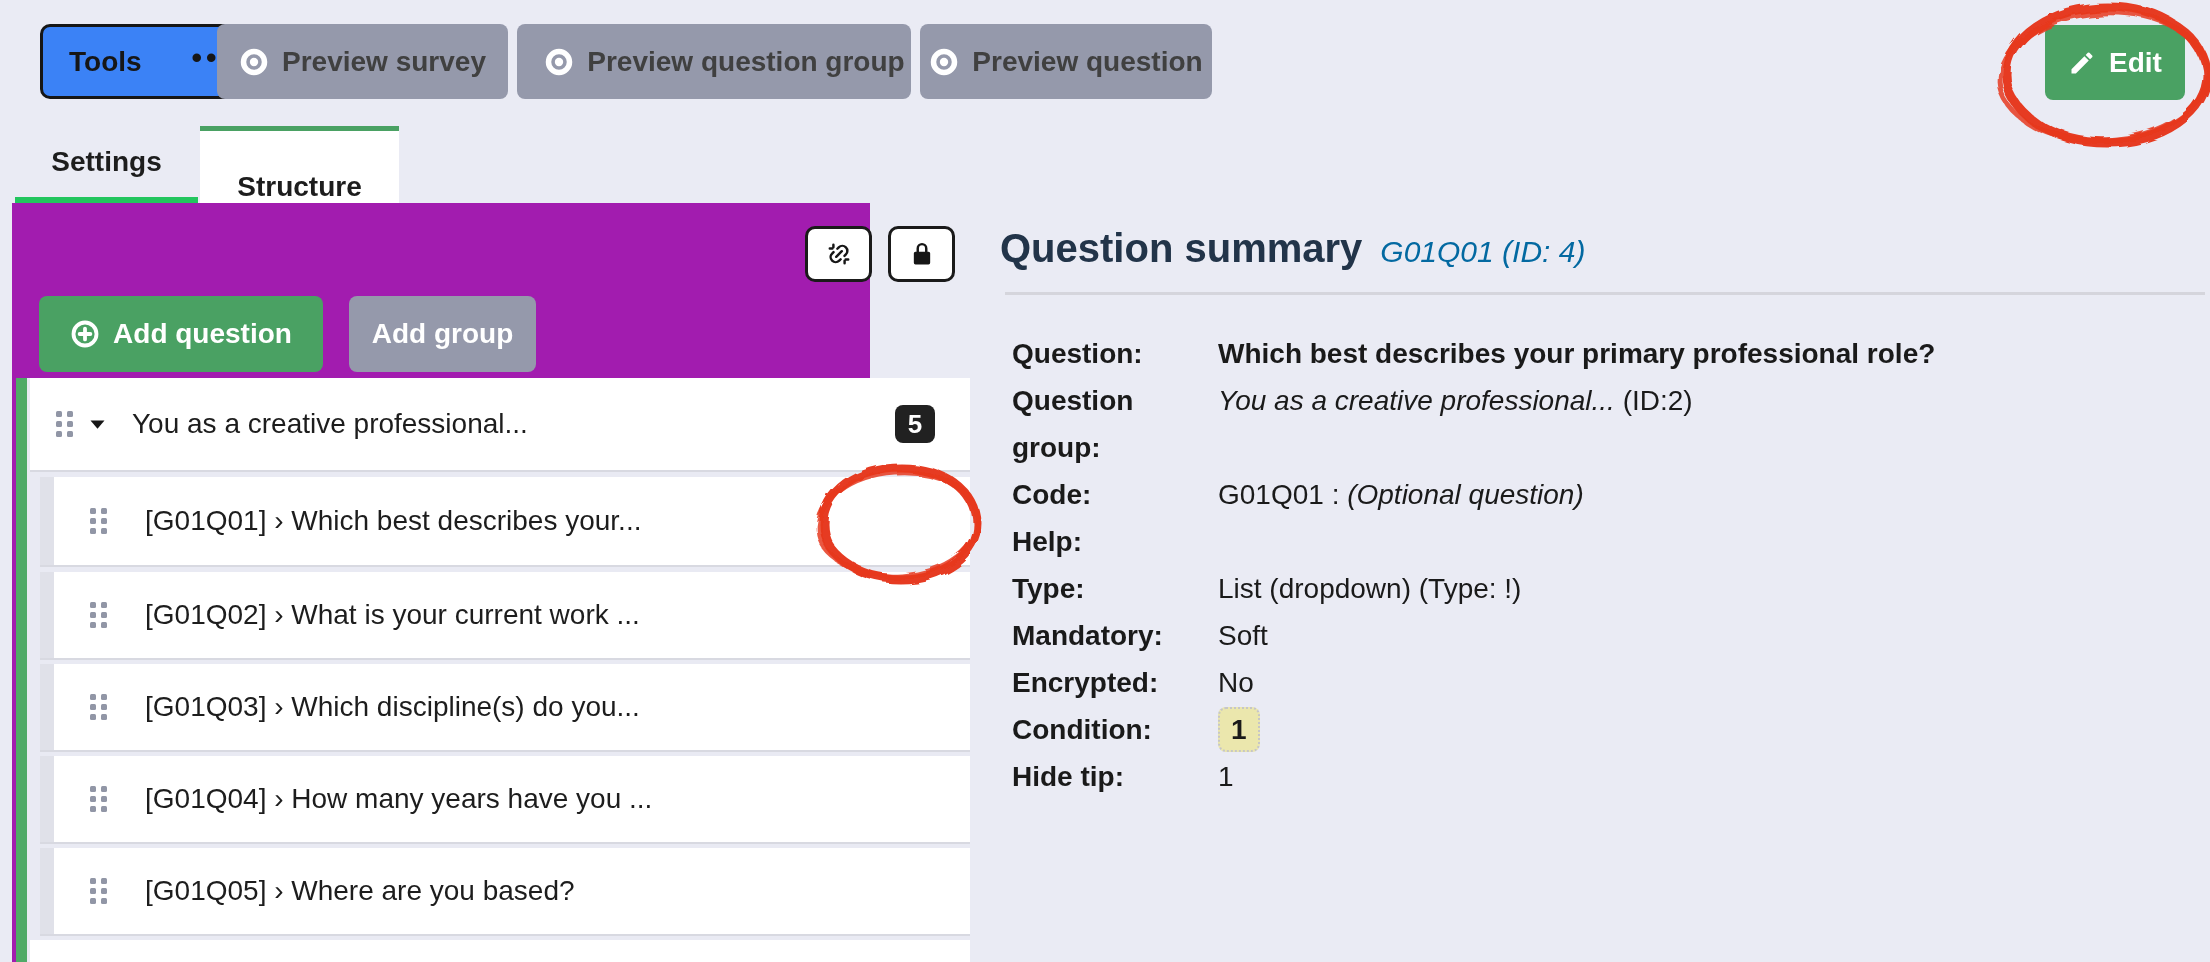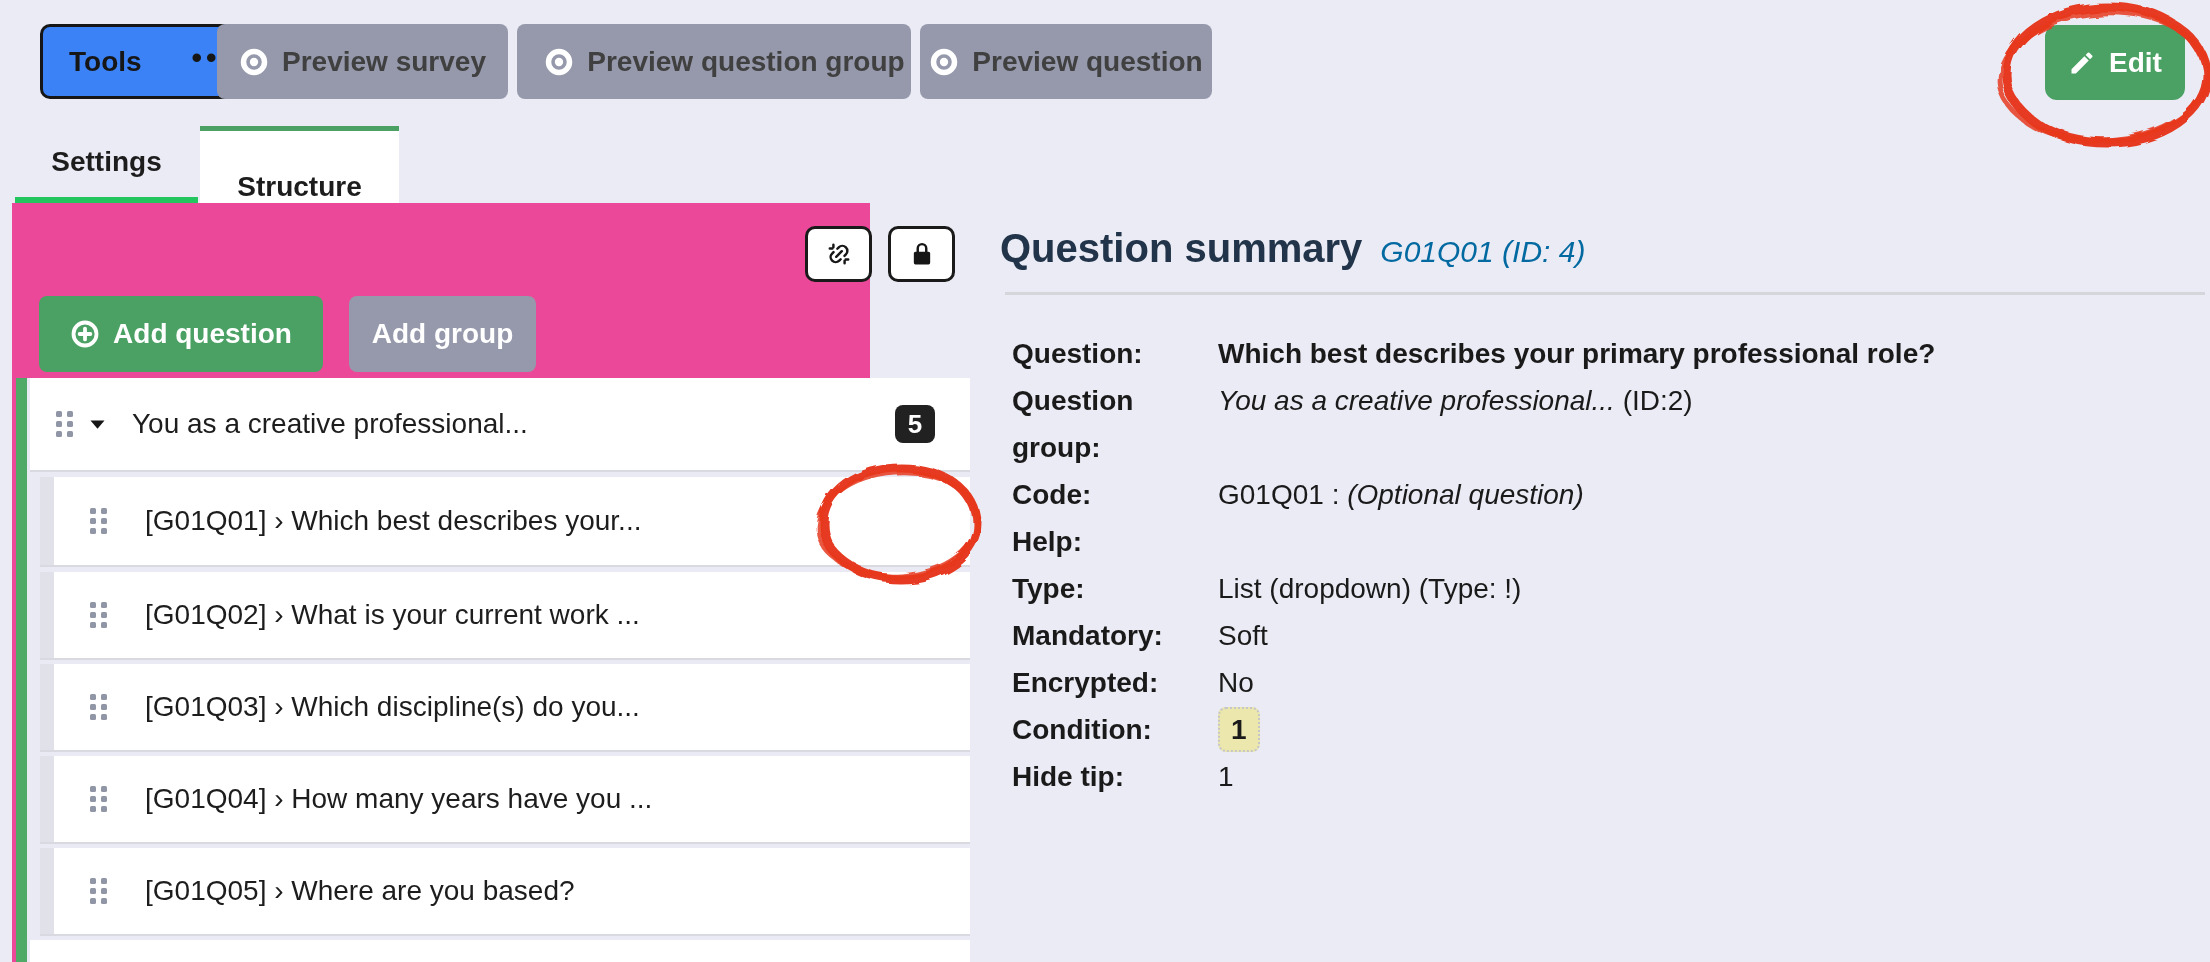--- a/index.html
+++ b/index.html
@@ -11,30 +11,30 @@
        font-weight:bold;font-size:28px;border-radius:8px;height:75px;top:24px;cursor:pointer;}
   .btn.gray{background:#9599ab;color:#404040;}
   .btn.green{background:#4aa163;color:#ffffff;}
   .tools-btn{left:12px;width:195px;background:#3b82f6;border:3px solid #161616;border-radius:10px;
              color:#161616;justify-content:flex-start;padding:0 20px 0 26px;gap:6px;margin-left:28px;}
   .tools-btn .vr{width:2px;height:42px;background:#8d8d8d;margin:0 18px 0 20px;}
   .tools-btn .dots{font-size:30px;letter-spacing:4px;line-height:1;transform:translateY(-4px);}
   .prev-survey{left:217px;width:291px;}
   .prev-group{left:517px;width:394px;padding-left:21px;}
   .prev-question{left:920px;width:292px;}
-  .edit-btn{left:2045px;width:140px;top:25px;border-radius:12px;}
+  .edit-btn{left:2045px;width:140px;top:25px;}
 
   
   .tab{position:absolute;top:126px;height:77px;display:flex;align-items:center;justify-content:center;
        font-size:28px;font-weight:bold;color:#1d1d1d;cursor:pointer;}
   .tab-settings{left:15px;width:183px;border-bottom:6px solid #22c55e;}
   .tab-structure{left:200px;width:199px;background:#ffffff;border-top:5px solid #4aa163;align-items:flex-end;}
 
   
-  .panel{position:absolute;left:12px;top:203px;width:858px;height:759px;background:#ec4899;}
+  .panel{position:absolute;left:12px;top:203px;width:858px;height:759px;background:#a21caf;}
   .sq-btn{position:absolute;width:67px;height:56px;background:#fff;border:3px solid #1a1a1a;
           border-radius:10px;display:flex;align-items:center;justify-content:center;cursor:pointer;}
   .sq-unlink{left:793px;top:23px;}
   .sq-lock{left:876px;top:23px;}
   .panel-btn{position:absolute;top:93px;height:76px;border-radius:8px;display:flex;align-items:center;
              justify-content:center;gap:13px;font-size:28px;font-weight:bold;color:#fff;cursor:pointer;}
   .add-q{left:27px;width:284px;background:#4aa163;}
   .add-g{left:337px;width:187px;background:#9599ab;}
 
   

